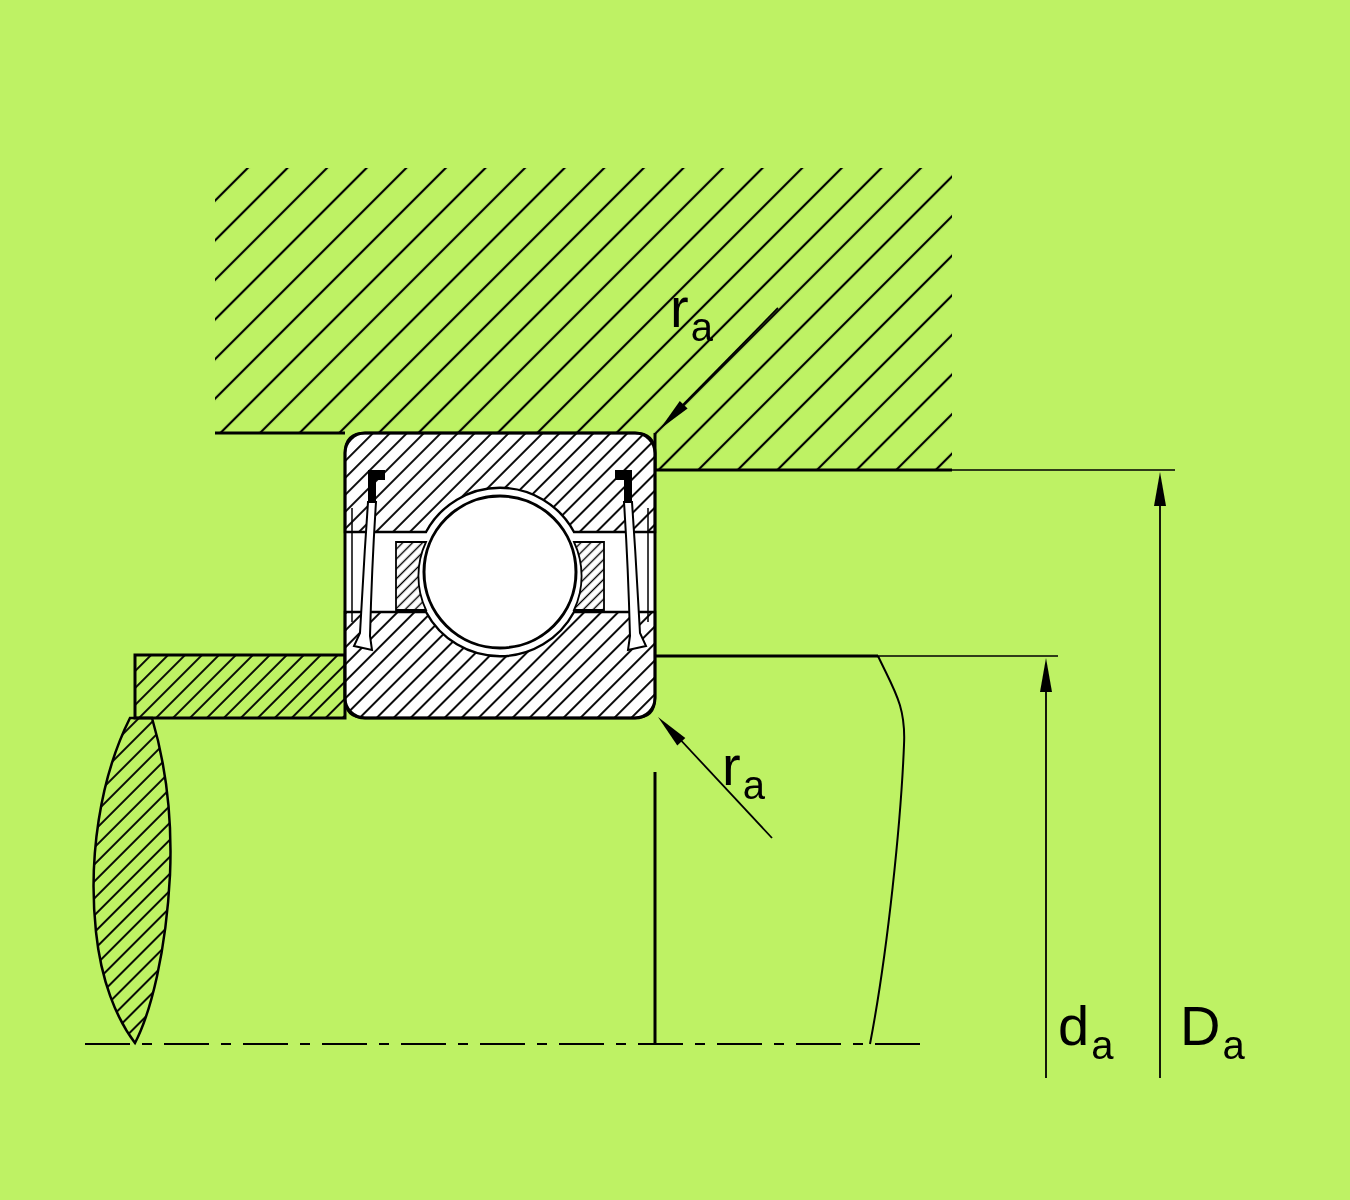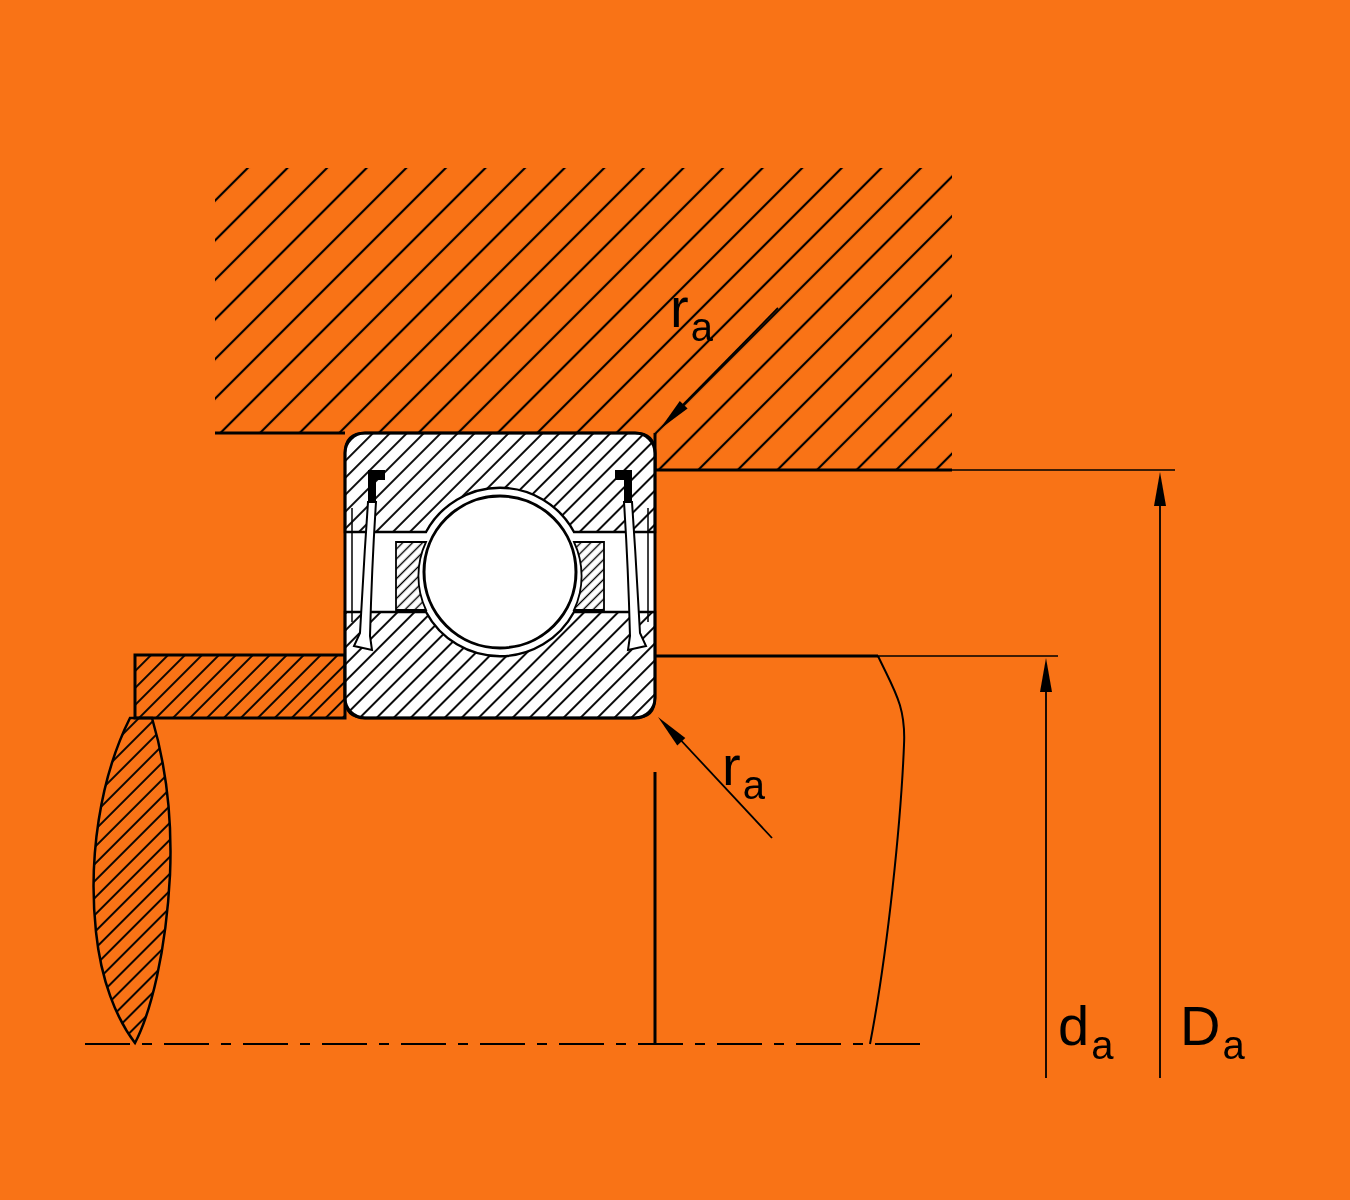--- a/index.html
+++ b/index.html
@@ -5,21 +5,21 @@
   html, body {
     margin: 0;
     padding: 0;
     background: #ffffff;
     font-family: "Liberation Sans", sans-serif;
   }
   .stage {
     position: relative;
     width: 1350px;
     height: 1200px;
-    background: #f97316;
+    background: #bef264;
     overflow: hidden;
   }
   .stage svg {
     position: absolute;
     left: 0;
     top: 0;
   }
   .dim-label {
     position: absolute;
     color: #000000;

